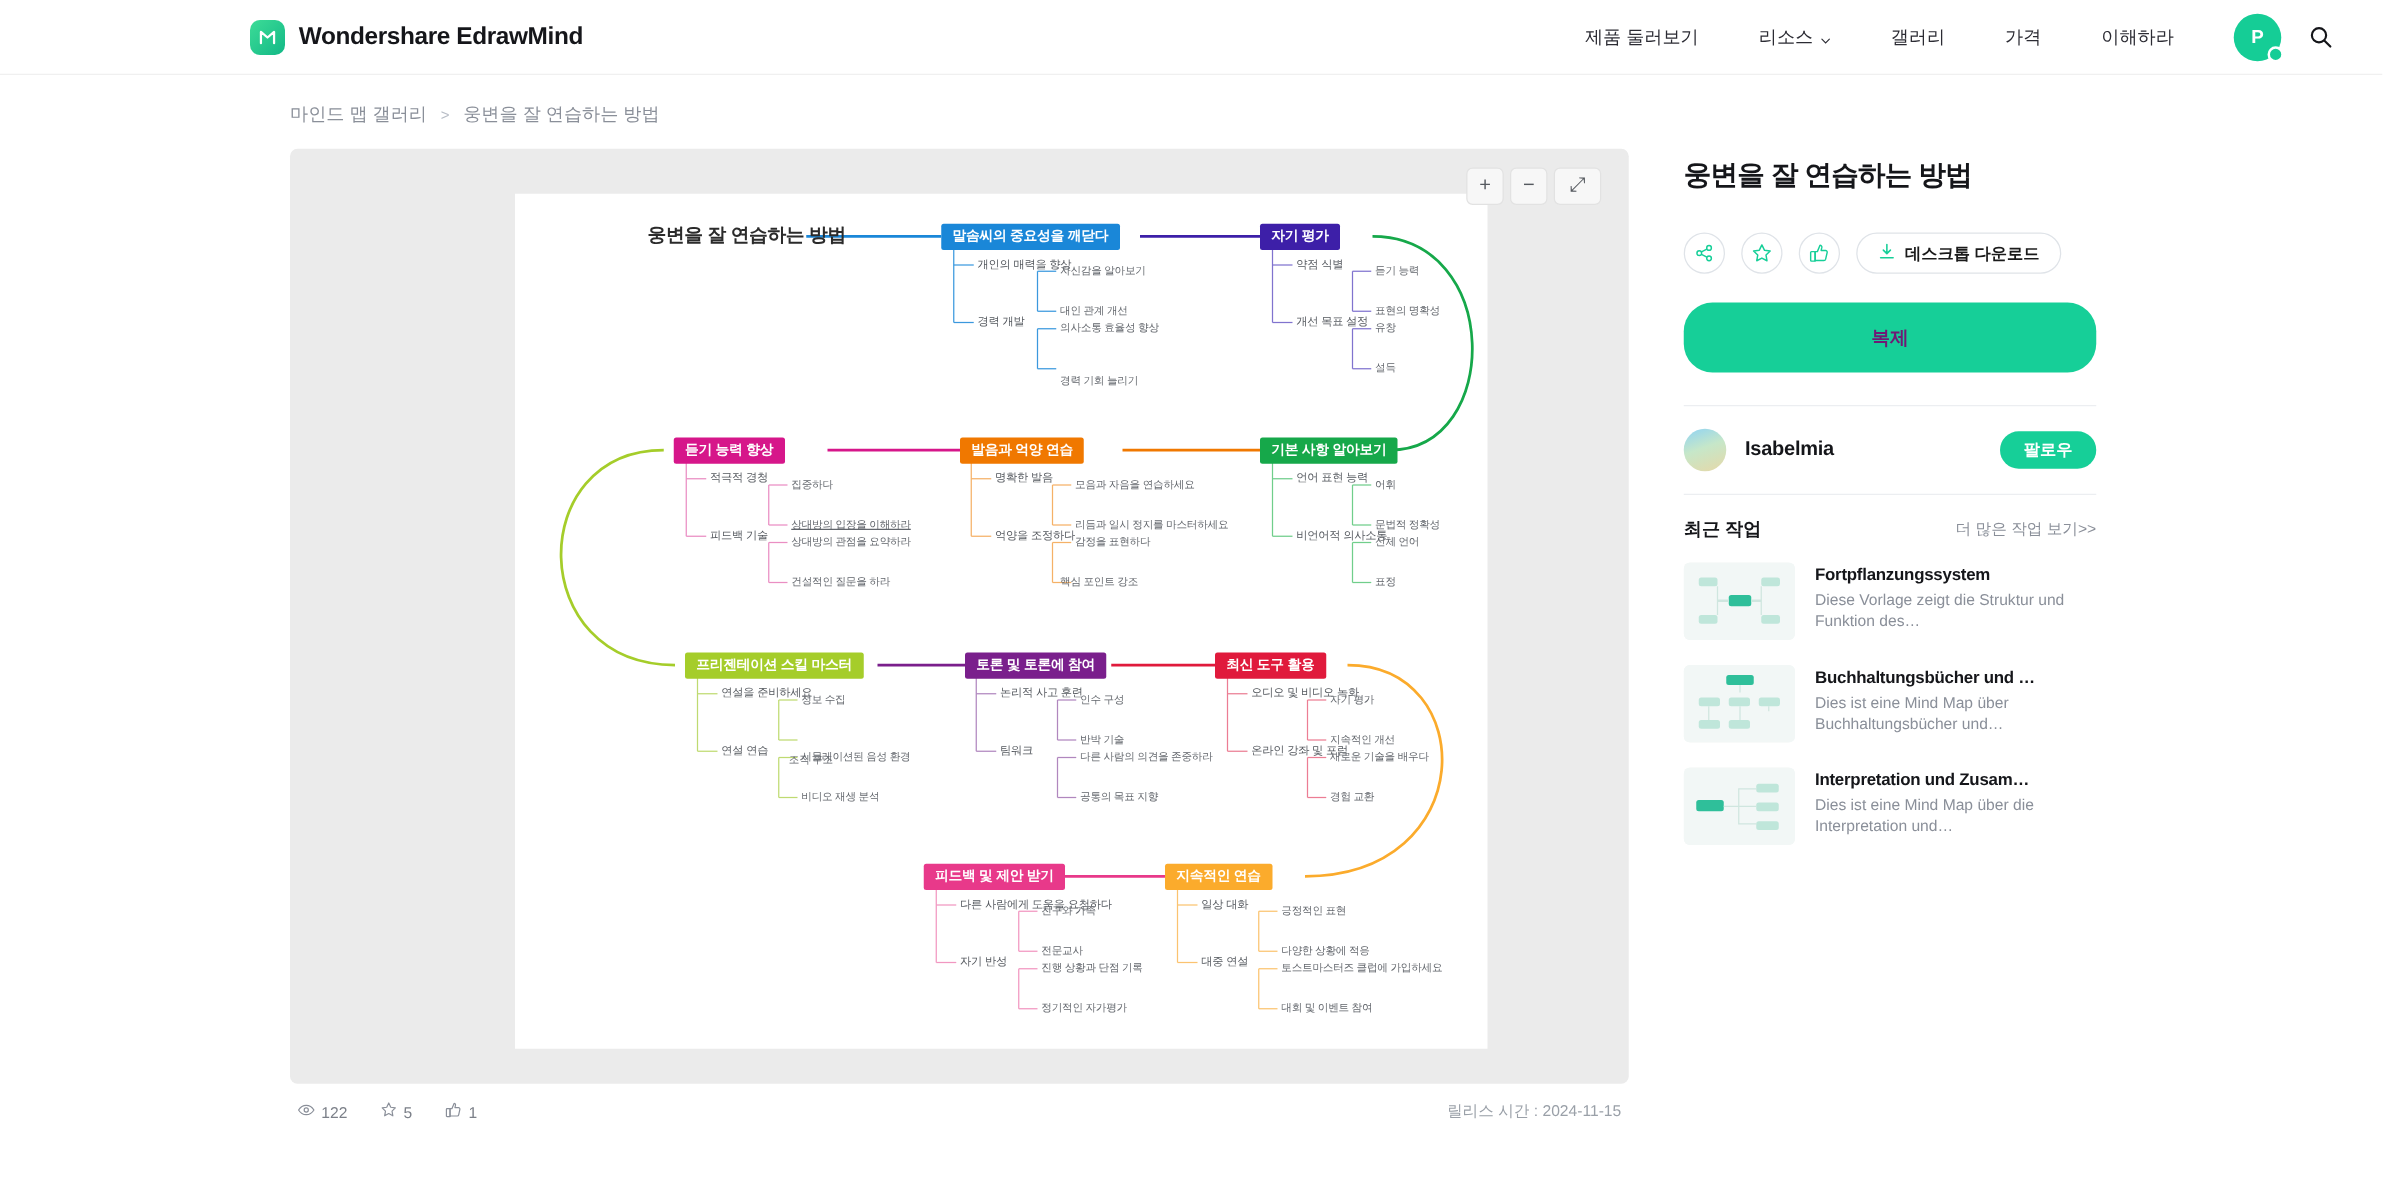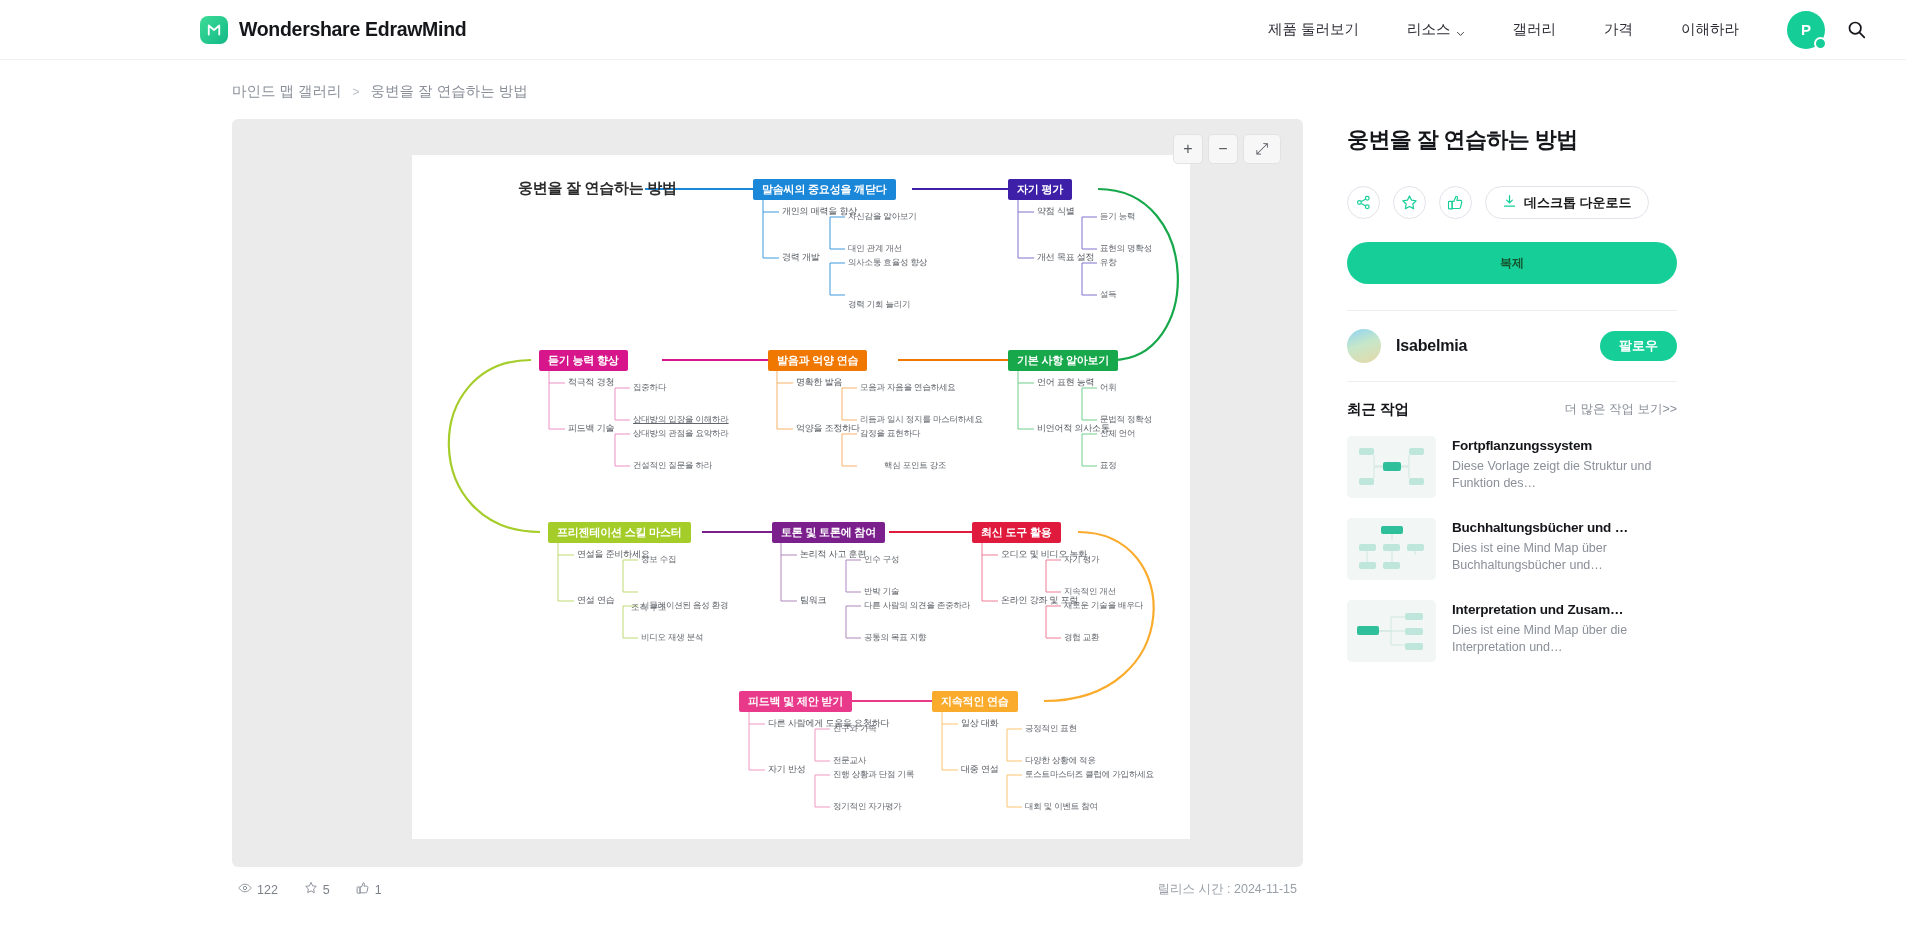--- a/index.html
+++ b/index.html
@@ -118,22 +118,22 @@
     display: flex; align-items: center; justify-content: center;
     cursor: pointer;
   }
   .pill-btn {
     height: 33px; border-radius: 17px; border: 1px solid #dfe3e8;
     background: #fff; padding: 0 16px; display: flex; align-items: center;
     gap: 7px; font-size: 13px; font-weight: 700; color: #1a1a1a; cursor: pointer;
     white-space: nowrap;
   }
   .copy-btn {
-    margin-top: 23px; width: 100%; height: 42px; border-radius: 23px;
-    background: #16cf98; color: #14532d; font-size: 12px; font-weight: 700;
+    margin-top: 23px; width: 100%; height: 56px; border-radius: 23px;
+    background: #16cf98; color: #701a75; font-size: 15px; font-weight: 700;
     display: flex; align-items: center; justify-content: center;
     cursor: pointer; border: none;
   }
   .divider { height: 1px; background: #eceef1; margin: 26px 0 0 0; }
   .author-row { display: flex; align-items: center; gap: 15px; padding: 18px 0; }
   .author-avatar {
     width: 34px; height: 34px; border-radius: 50%;
     background: linear-gradient(160deg,#8fd3f4 0%,#c6e7c9 45%,#e6d8a8 100%);
     flex: none; overflow: hidden; position: relative;
   }
@@ -394,21 +394,21 @@
         <div class="sub1" style="left:156px; top:267px;">피드백 기술</div>
         <div class="sub2" style="left:221px; top:273px;">상대방의 관점을 요약하라</div>
         <div class="sub2" style="left:221px; top:305px;">건설적인 질문을 하라</div>
 
         <div class="node" style="left:356px; top:195px; background:#f07800;text-align:right;">발음과 억양 연습</div>
         <div class="sub1" style="left:384px; top:221px;">명확한 발음</div>
         <div class="sub2" style="left:448px; top:227px;">모음과 자음을 연습하세요</div>
         <div class="sub2" style="left:448px; top:259px;">리듬과 일시 정지를 마스터하세요</div>
         <div class="sub1" style="left:384px; top:267px;">억양을 조정하다</div>
         <div class="sub2" style="left:448px; top:273px;">감정을 표현하다</div>
-        <div class="sub2" style="left:472px; top:305px;">핵심 포인트 강조</div>
+        <div class="sub2" style="left:436px; top:305px;">핵심 포인트 강조</div>
 
         <div class="node" style="left:596px; top:195px; background:#16a84a;">기본 사항 알아보기</div>
         <div class="sub1" style="left:625px; top:221px;">언어 표현 능력</div>
         <div class="sub2" style="left:688px; top:227px;">어휘</div>
         <div class="sub2" style="left:688px; top:259px;">문법적 정확성</div>
         <div class="sub1" style="left:625px; top:267px;">비언어적 의사소통</div>
         <div class="sub2" style="left:688px; top:273px;">신체 언어</div>
         <div class="sub2" style="left:688px; top:305px;">표정</div>
 
         <div class="node" style="left:136px; top:367px; background:#a5cd2a;">프리젠테이션 스킬 마스터</div>

